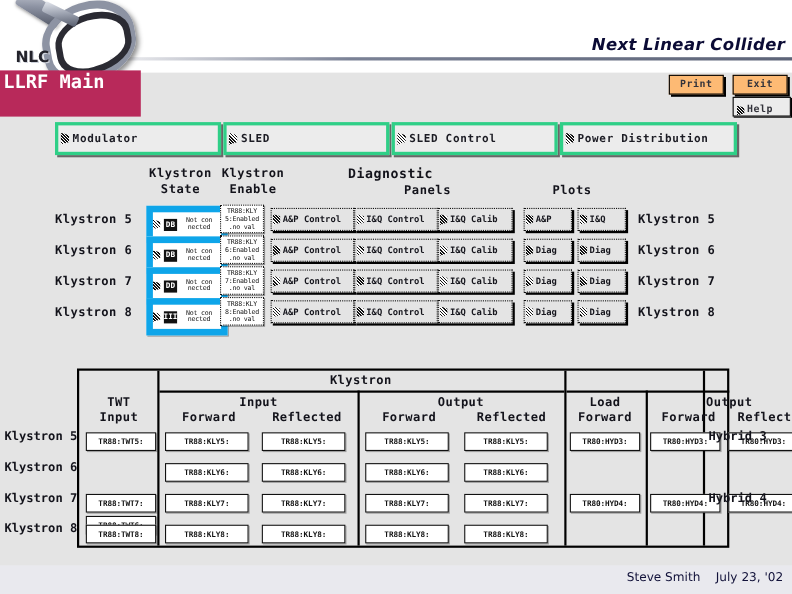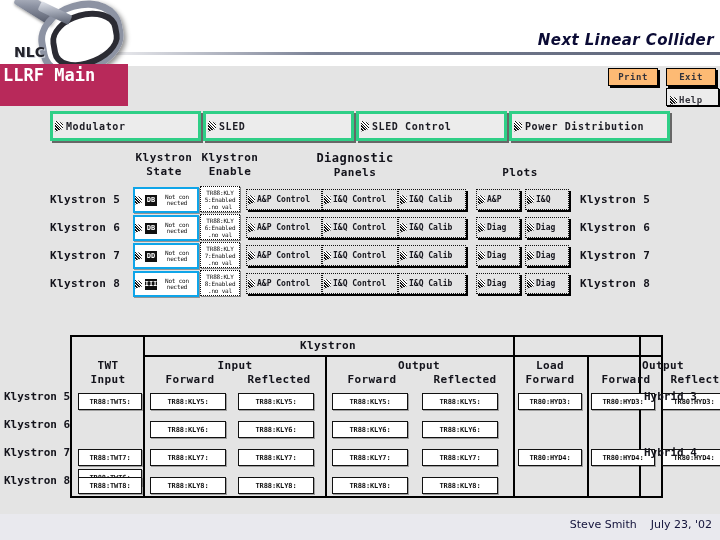--- a/index.html
+++ b/index.html
@@ -119,21 +119,21 @@
   }
   .rowlabel{
     position:absolute;
     font-family:"DejaVu Sans Mono", monospace;
     font-weight:bold;font-size:11px;color:#13131b;white-space:nowrap;
     letter-spacing:.4px;
   }
   
   .statebox{
     position:absolute;width:62px;height:22px;
-    border:2px solid #0ea5e9;background:#ffffff;
+    border:6px solid #0ea5e9;background:#ffffff;
     display:flex;align-items:center;
     box-shadow:1px 1px 0 rgba(0,0,0,.35);
   }
   .statebox .sw{
     width:12px;height:11px;background:#111;color:#fff;
     font-size:7px;font-weight:bold;display:flex;align-items:center;justify-content:center;
     font-family:"DejaVu Sans Mono", monospace;flex:0 0 auto;margin-left:1px;
   }
   .statebox .txt{
     font-family:"DejaVu Sans Mono", monospace;
@@ -233,21 +233,21 @@
 <div class="navbtn" id="nav3" style="left:509px;top:111px;width:155px;">
   <span class="flag"></span>
   <span class="lbl">Power Distribution</span>
 </div>
 
 <div class="colhdr" style="left:126px;top:151px;width:76px;">Klystron</div>
 <div class="colhdr" style="left:126px;top:165px;width:76px;">State</div>
 <div class="colhdr" style="left:194px;top:151px;width:72px;">Klystron</div>
 <div class="colhdr" style="left:194px;top:165px;width:72px;">Enable</div>
 <div class="colhdr" style="left:300px;top:151px;width:110px;font-size:12px;">Diagnostic</div>
-<div class="colhdr" style="left:300px;top:166px;width:110px;">Panels</div>
+<div class="colhdr" style="left:300px;top:166px;width:110px;text-align:right;">Panels</div>
 <div class="colhdr" style="left:490px;top:166px;width:60px;">Plots</div>
 
 <div class="rowlabel" style="left:50px;top:193px;">Klystron 5</div>
 <div class="statebox" style="left:133px;top:187px;">
   <span class="flag"></span>
   <span class="sw">DB</span>
   <span class="txt">Not con
 nected</span>
 </div>
 <div class="enbox" style="left:200px;top:186px;">TR88:KLY

